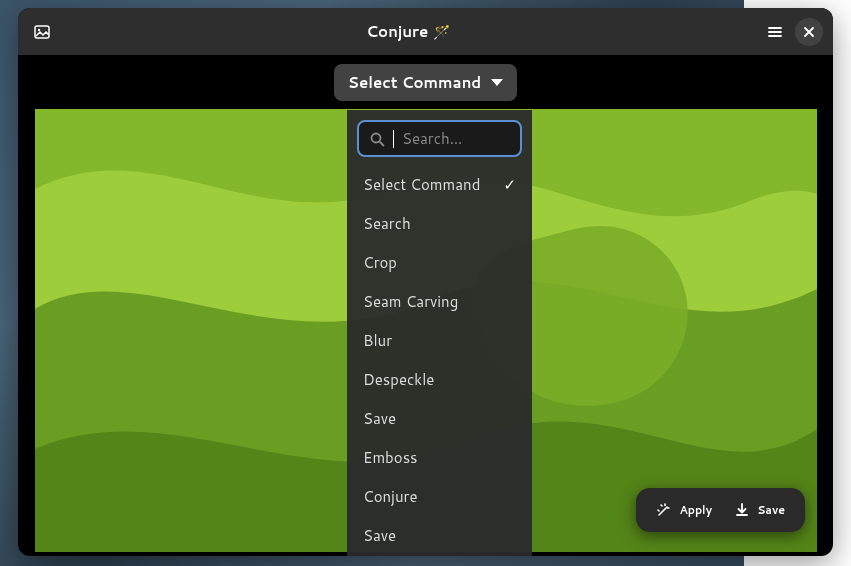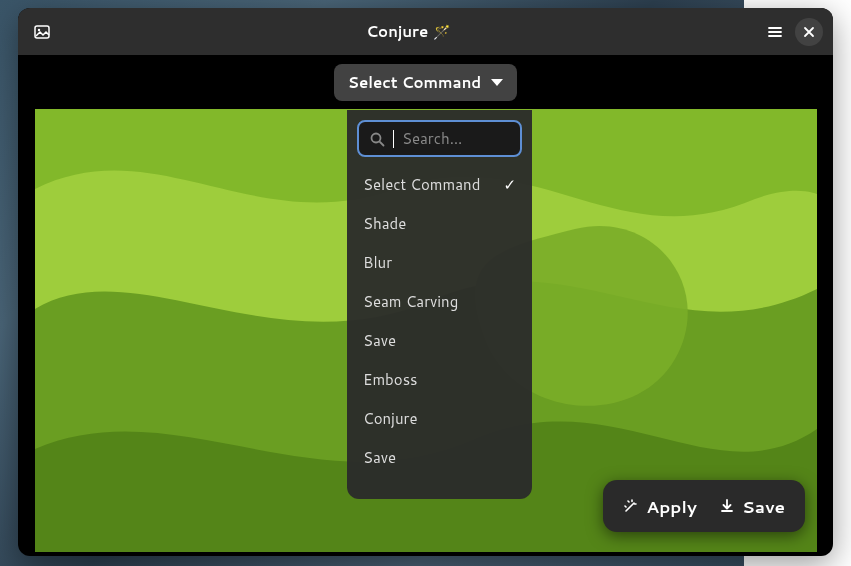--- a/index.html
+++ b/index.html
@@ -28,21 +28,21 @@
     .popover { position:absolute; left:329px; top:102px; width:185px; background:rgba(42,42,42,.95); border-radius:0 0 12px 12px; padding-bottom:4px; }
     .searchwrap { padding:10px 10px 8px; }
     .searchbox { display:flex; align-items:center; gap:8px; background:#1a1a1a; border:2px solid #5e8fd4; border-radius:8px; padding:6px 10px; }
     .searchbox input { flex:1; background:transparent; border:none; outline:none; color:#fff; font-size:15px; width:100%; }
     .searchbox input::placeholder { color:#888; }
     .cursor { width:1px; height:18px; background:#fff; animation:blink 1s steps(1) infinite; }
     @keyframes blink { 50% { opacity:0; } }
     .menuitem { padding:9px 16px; color:#ddd; font-size:15px; display:flex; align-items:center; justify-content:space-between; cursor:pointer; }
     .menuitem .chk { color:#fff; }
     .fab { position:absolute; right:28px; bottom:24px; background:#2a2a2a; border-radius:14px; padding:14px 20px; display:flex; gap:22px; box-shadow:0 4px 16px rgba(0,0,0,.5); }
-    .fabbtn { color:#fff; font-weight:700; font-size:17px; display:flex; align-items:center; gap:7px; cursor:pointer; }
+    .fabbtn { color:#fff; font-weight:700; font-size:11px; display:flex; align-items:center; gap:7px; cursor:pointer; }
     .ico { width:16px; height:16px; }
   </style>
 </head>
 <body>
 
 <div class="desktop">
   <div class="window">
 
     <div class="header">
       <div class="hbtn">
@@ -99,27 +99,33 @@
           <span class="cursor"></span>
           <input type="text" placeholder="Search…" style="">
         </div>
       </div>
       <div>
         <div class="menuitem">
           <span>Select Command</span>
           <span class="chk">✓</span>
         </div>
         <div class="menuitem">
-            <span>Shade</span>
+            <span>Search</span>
+          </div>
+        <div class="menuitem">
+            <span>Crop</span>
+          </div>
+        <div class="menuitem">
+            <span>Seam Carving</span>
           </div>
         <div class="menuitem">
             <span>Blur</span>
           </div>
         <div class="menuitem">
-            <span>Seam Carving</span>
+            <span>Despeckle</span>
           </div>
         <div class="menuitem">
             <span>Save</span>
           </div>
         <div class="menuitem">
             <span>Emboss</span>
           </div>
         <div class="menuitem">
             <span>Conjure</span>
           </div>

